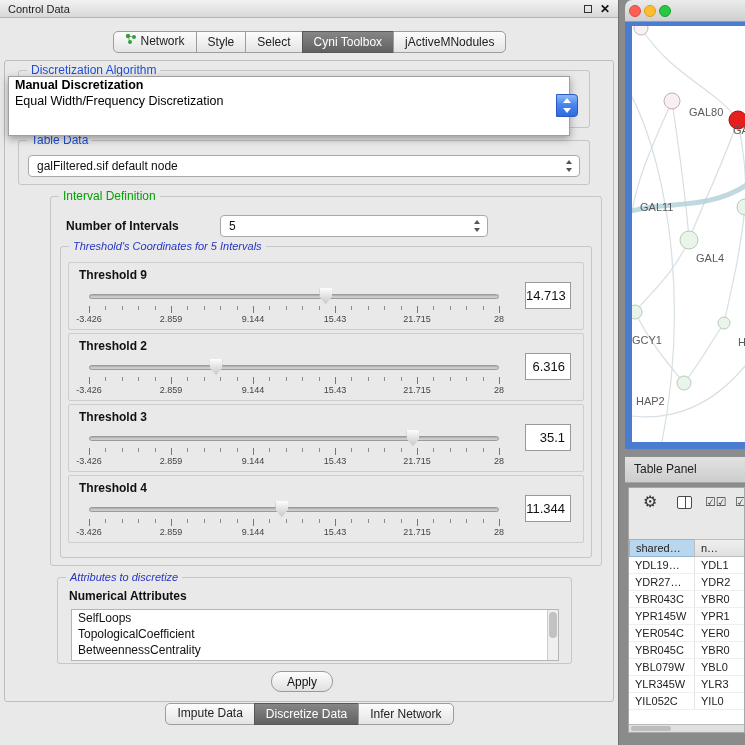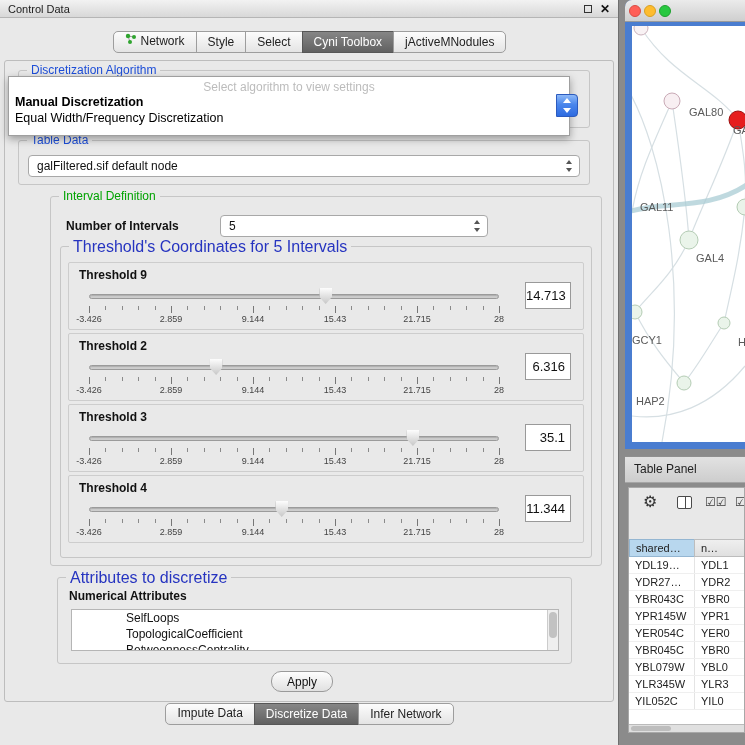--- a/index.html
+++ b/index.html
@@ -26,21 +26,21 @@
   .tab:last-child{border-radius:0 5px 5px 0;}
   .tab.sel{background:linear-gradient(#868686,#616161);color:#fff;border-color:#575757;}
 
   .cp-body{position:absolute;left:4px;top:60px;width:610px;height:642px;
     border:1px solid #bdbdbd;border-radius:3px;background:#e9e9e9;}
 
   .grp{position:absolute;border:1px solid #c6c6c6;border-radius:3px;}
   .grp-lbl{position:absolute;top:-8px;left:8px;background:#e9e9e9;padding:0 4px;
     font-size:12px;line-height:15px;color:#1d4ed8;white-space:nowrap;}
   .lbl-green{color:#00a300;}
-  .lbl-blue{color:#2634c0;font-size:16px;}
+  .lbl-blue{color:#2634c0;font-size:11px;font-style:italic;}
 
   .combo{position:absolute;background:#fff;border:1px solid #a8a8a8;border-radius:4px;font-size:12px;}
   .combo .txt{position:absolute;left:8px;top:0;line-height:21px;white-space:nowrap;color:#111;}
   .stepper{position:absolute;right:5px;top:50%;transform:translateY(-50%);width:9px;height:14px;}
   .stepper::before{content:"";position:absolute;left:1px;top:1px;
     border-left:3.5px solid transparent;border-right:3.5px solid transparent;border-bottom:4px solid #555;}
   .stepper::after{content:"";position:absolute;left:1px;bottom:1px;
     border-left:3.5px solid transparent;border-right:3.5px solid transparent;border-top:4px solid #555;}
 
   
@@ -82,22 +82,22 @@
   .ticks i{position:absolute;top:0;width:1px;height:4px;background:#8a8a8a;}
   .ticks i.maj{height:7px;background:#777;}
   .scale{position:absolute;left:0;right:0;top:29px;height:11px;}
   .scale span{position:absolute;transform:translateX(-50%);font-size:9px;color:#444;white-space:nowrap;}
   .thr-value{position:absolute;right:12px;top:19px;width:46px;height:27px;background:#fff;
     border:1px solid #999;font-size:13px;line-height:25px;text-align:right;padding-right:5px;color:#111;}
 
   
   .attr-group{left:57px;top:577px;width:515px;height:87px;}
   .num-attr-label{position:absolute;left:69px;top:589px;font-size:12px;font-weight:bold;color:#111;}
-  .attr-list{position:absolute;left:71px;top:609px;width:488px;height:42px;background:#fff;
-    border:1px solid #b5b5b5;overflow:hidden;padding-left:48px;}
+  .attr-list{position:absolute;left:71px;top:609px;width:488px;height:52px;background:#fff;
+    border:1px solid #b5b5b5;overflow:hidden;}
   .attr-item{font-size:12px;line-height:16px;padding:0 6px;color:#111;white-space:nowrap;}
   .vsb{position:absolute;right:0;top:0;bottom:0;width:11px;background:#efefef;border-left:1px solid #ccc;}
   .vsb-thumb{position:absolute;left:1px;top:2px;width:8px;height:26px;background:#c2c2c2;border-radius:4px;}
 
   .apply-btn{position:absolute;left:271px;top:671px;width:62px;height:21px;border-radius:10px;
     background:linear-gradient(#fdfdfd,#e1e1e1);border:1px solid #9a9a9a;font-size:12px;
     text-align:center;line-height:19px;color:#111;}
 
   
   .net-window{position:absolute;left:625px;top:0;width:120px;height:449px;background:#4a7dd0;border-radius:7px 0 0 0;}
@@ -173,21 +173,20 @@
 
     <div class="cp-body"></div>
 
     <div class="grp alg-group">
       <span class="grp-lbl">Discretization Algorithm</span>
     </div>
     <div class="combo alg-combo"></div>
     <div class="combo-cap"></div>
 
     <div class="popup">
-      <div class="popup-hint">Select algorithm to view settings</div>
       <div class="popup-item first">Manual Discretization</div>
       <div class="popup-item">Equal Width/Frequency Discretization</div>
     </div>
 
     <div class="grp td-group">
       <span class="grp-lbl">Table Data</span>
     </div>
     <div class="combo td-combo">
       <span class="txt">galFiltered.sif default node</span>
       <span class="stepper"></span>

